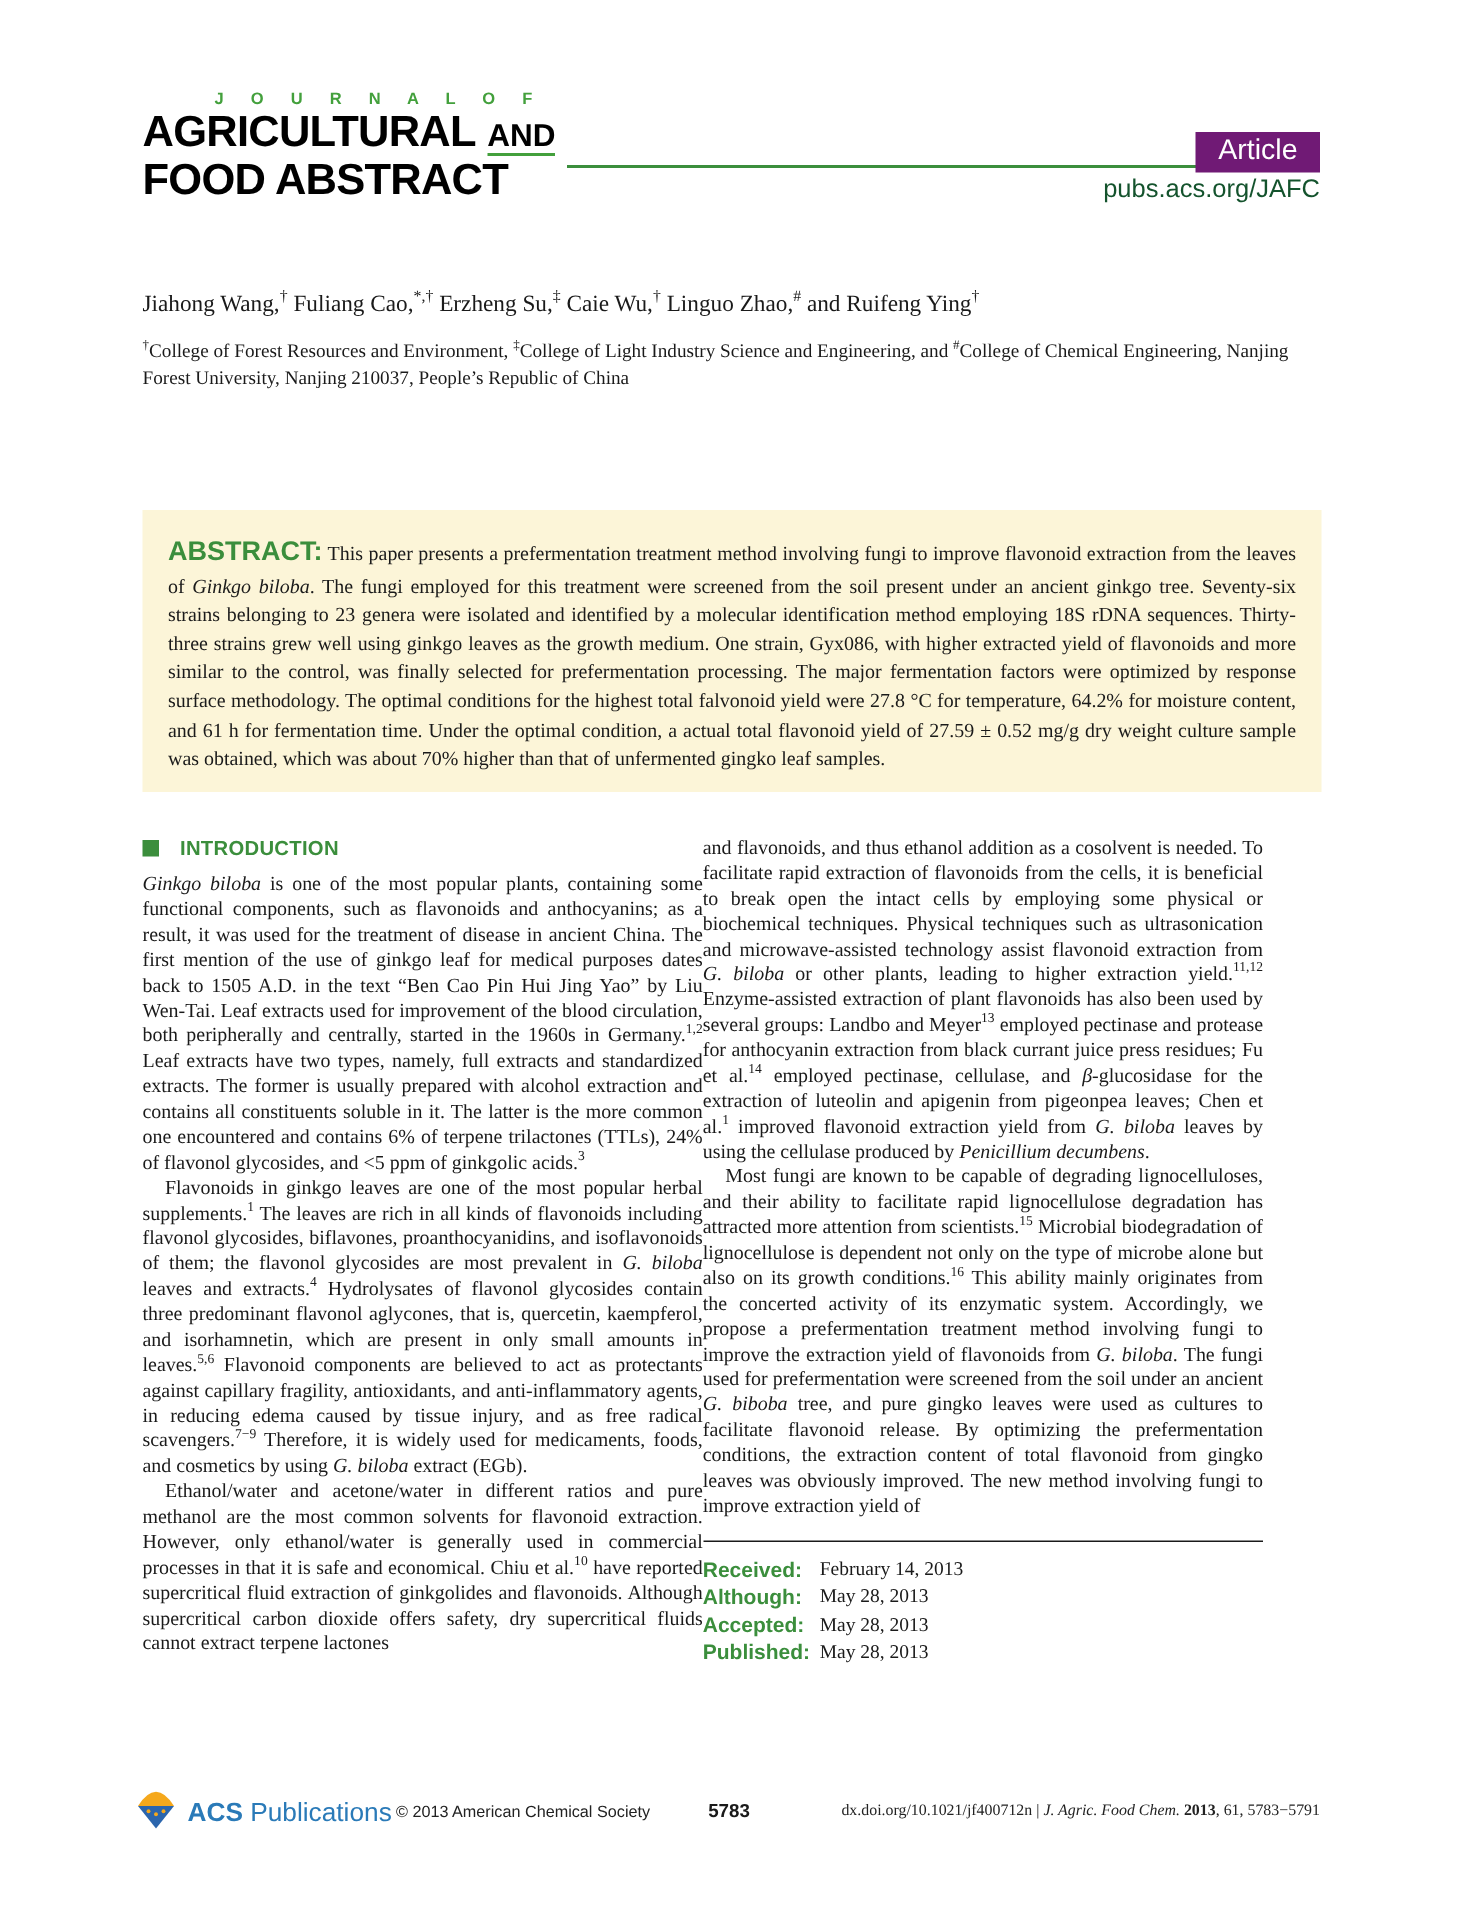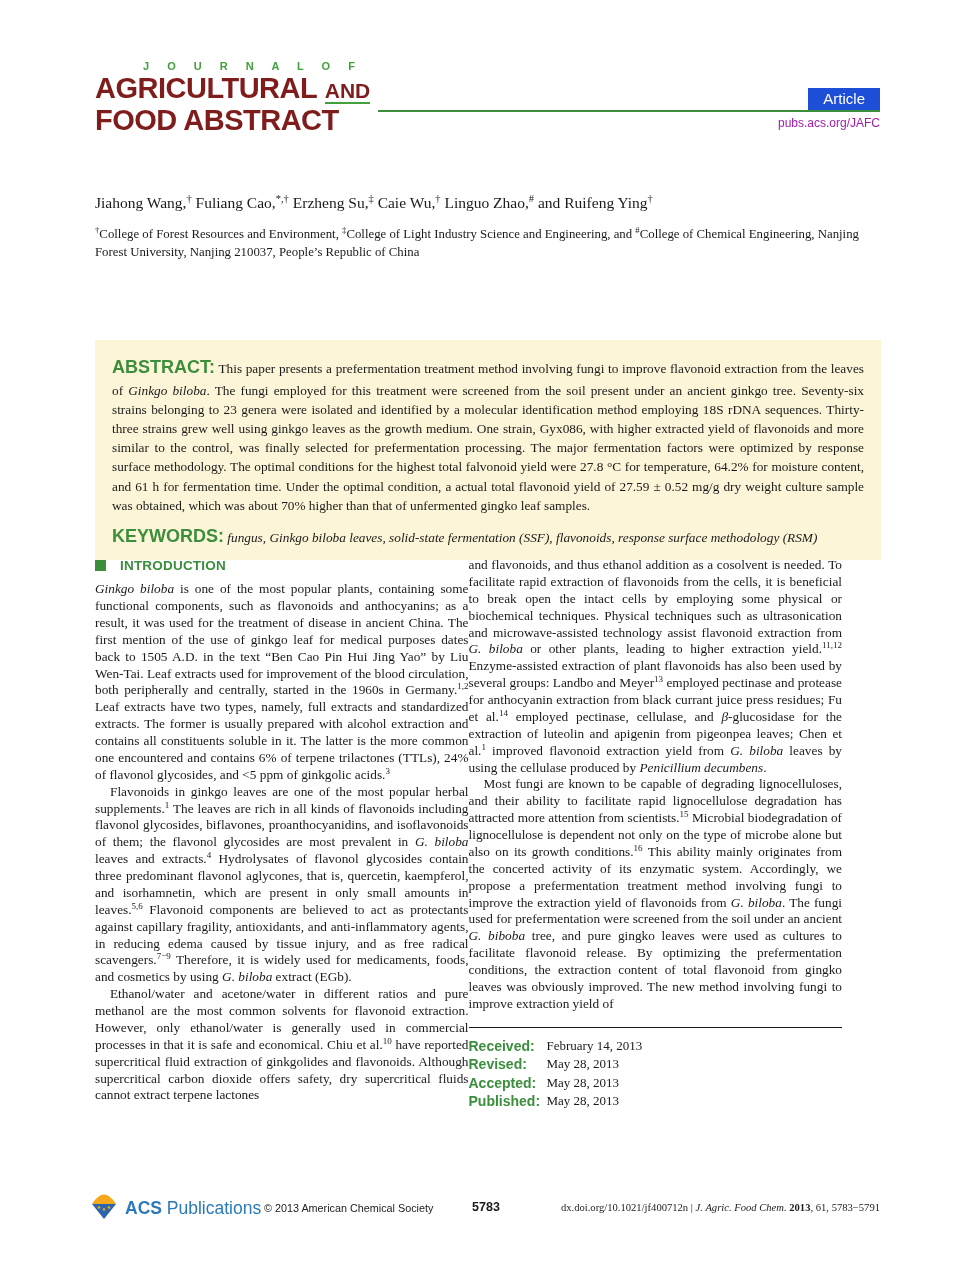--- a/index.html
+++ b/index.html
@@ -11,39 +11,39 @@
   }
 
   
   .masthead { position: absolute; left: 95px; top: 60px; }
   .journal-of {
     font-family: "Liberation Sans", sans-serif; font-weight: bold;
     color: #43a03c; font-size: 11px; letter-spacing: 7.5px; margin-left: 48px;
   }
   .logo-line {
     font-family: "Liberation Sans", sans-serif; font-weight: bold;
-    color: #7f1d1d; font-size: 29px; letter-spacing: -0.5px; line-height: 1.12;
+    color: #000000; font-size: 29px; letter-spacing: -0.5px; line-height: 1.12;
   }
   .logo-and {
     font-size: 21px; border-bottom: 2.5px solid #43a03c; letter-spacing: 0;
   }
   .header-rule {
     position: absolute; left: 378px; right: 92px; top: 110px;
     height: 2px; background: #3b8e3c;
   }
   .article-badge {
     position: absolute; right: 92px; top: 88px;
-    background: #1d4ed8; color: #ffffff;
-    font-family: "Liberation Sans", sans-serif; font-size: 15px;
+    background: #701a75; color: #ffffff;
+    font-family: "Liberation Sans", sans-serif; font-size: 19px;
     padding: 2px 15px 3px 15px;
   }
   .header-url {
     position: absolute; right: 92px; top: 116px;
-    color: #a21caf; font-family: "Liberation Sans", sans-serif;
-    font-size: 12px; text-decoration: none;
+    color: #14532d; font-family: "Liberation Sans", sans-serif;
+    font-size: 17px; text-decoration: none;
   }
 
   
   .title-block { position: absolute; left: 95px; top: 183px; width: 786px; }
   .paper-title {
     font-family: "Liberation Sans", sans-serif; font-weight: bold;
     font-size: 21.5px; line-height: 1.33; color: #111;
   }
   .authors { font-size: 15.5px; margin-top: 11px; }
   .affiliations { font-size: 12.8px; margin-top: 13px; line-height: 1.42; width: 780px; }
@@ -125,22 +125,20 @@
 <div class="article-badge">Article</div>
 <a class="header-url" href="#">pubs.acs.org/JAFC</a>
 
 <div class="title-block">
   <div class="authors"><span>Jiahong Wang,</span><sup>†</sup><span> Fuliang Cao,</span><sup>*,†</sup><span> Erzheng Su,</span><sup>‡</sup><span> Caie Wu,</span><sup>†</sup><span> Linguo Zhao,</span><sup>#</sup><span> and Ruifeng Ying</span><sup>†</sup></div>
   <div class="affiliations"><sup>†</sup><span>College of Forest Resources and Environment, </span><sup>‡</sup><span>College of Light Industry Science and Engineering, and </span><sup>#</sup><span>College of Chemical Engineering, Nanjing Forest University, Nanjing 210037, People’s Republic of China</span></div>
 </div>
 
 <div class="abstract-box">
   <p class="abstract-text"><span class="abstract-label">ABSTRACT:</span><span><span> This paper presents a prefermentation treatment method involving fungi to improve flavonoid extraction from the leaves of </span><span style="font-style: italic;">Ginkgo biloba</span><span>. The fungi employed for this treatment were screened from the soil present under an ancient ginkgo tree. Seventy-six strains belonging to 23 genera were isolated and identified by a molecular identification method employing 18S rDNA sequences. Thirty-three strains grew well using ginkgo leaves as the growth medium. One strain, Gyx086, with higher extracted yield of flavonoids and more similar to the control, was finally selected for prefermentation processing. The major fermentation factors were optimized by response surface methodology. The optimal conditions for the highest total falvonoid yield were 27.8 °C for temperature, 64.2% for moisture content, and 61 h for fermentation time. Under the optimal condition, a actual total flavonoid yield of 27.59 ± 0.52 mg/g dry weight culture sample was obtained, which was about 70% higher than that of unfermented gingko leaf samples.</span></span></p>
-  <p class="keywords-line"><span class="keywords-label">KEYWORDS:</span>
-    <span class="keywords-text">fungus, Ginkgo biloba leaves, solid-state fermentation (SSF), flavonoids, response surface methodology (RSM)</span></p>
 </div>
 
 <div class="body-columns">
   <div class="col">
     <div class="section-heading">
       <span class="section-square"></span>
       <span>INTRODUCTION</span>
     </div>
     <p><span style="font-style: italic;">Ginkgo biloba</span><span> is one of the most popular plants, containing some functional components, such as flavonoids and anthocyanins; as a result, it was used for the treatment of disease in ancient China. The first mention of the use of ginkgo leaf for medical purposes dates back to 1505 A.D. in the text “Ben Cao Pin Hui Jing Yao” by Liu Wen-Tai. Leaf extracts used for improvement of the blood circulation, both peripherally and centrally, started in the 1960s in Germany.</span><sup>1,2</sup><span> Leaf extracts have two types, namely, full extracts and standardized extracts. The former is usually prepared with alcohol extraction and contains all constituents soluble in it. The latter is the more common one encountered and contains 6% of terpene trilactones (TTLs), 24% of flavonol glycosides, and &lt;5 ppm of ginkgolic acids.</span><sup>3</sup></p>
     <p class="indent"><span>Flavonoids in ginkgo leaves are one of the most popular herbal supplements.</span><sup>1</sup><span> The leaves are rich in all kinds of flavonoids including flavonol glycosides, biflavones, proanthocyanidins, and isoflavonoids of them; the flavonol glycosides are most prevalent in </span><span style="font-style: italic;">G. biloba</span><span> leaves and extracts.</span><sup>4</sup><span> Hydrolysates of flavonol glycosides contain three predominant flavonol aglycones, that is, quercetin, kaempferol, and isorhamnetin, which are present in only small amounts in leaves.</span><sup>5,6</sup><span> Flavonoid components are believed to act as protectants against capillary fragility, antioxidants, and anti-inflammatory agents, in reducing edema caused by tissue injury, and as free radical scavengers.</span><sup>7−9</sup><span> Therefore, it is widely used for medicaments, foods, and cosmetics by using </span><span style="font-style: italic;">G. biloba</span><span> extract (EGb).</span></p>
@@ -150,21 +148,21 @@
   <div class="col">
     <p><span>and flavonoids, and thus ethanol addition as a cosolvent is needed. To facilitate rapid extraction of flavonoids from the cells, it is beneficial to break open the intact cells by employing some physical or biochemical techniques. Physical techniques such as ultrasonication and microwave-assisted technology assist flavonoid extraction from </span><span style="font-style: italic;">G. biloba</span><span> or other plants, leading to higher extraction yield.</span><sup>11,12</sup><span> Enzyme-assisted extraction of plant flavonoids has also been used by several groups: Landbo and Meyer</span><sup>13</sup><span> employed pectinase and protease for anthocyanin extraction from black currant juice press residues; Fu et al.</span><sup>14</sup><span> employed pectinase, cellulase, and </span><span style="font-style: italic;">β</span><span>-glucosidase for the extraction of luteolin and apigenin from pigeonpea leaves; Chen et al.</span><sup>1</sup><span> improved flavonoid extraction yield from </span><span style="font-style: italic;">G. biloba</span><span> leaves by using the cellulase produced by </span><span style="font-style: italic;">Penicillium decumbens</span><span>.</span></p>
     <p class="indent"><span>Most fungi are known to be capable of degrading lignocelluloses, and their ability to facilitate rapid lignocellulose degradation has attracted more attention from scientists.</span><sup>15</sup><span> Microbial biodegradation of lignocellulose is dependent not only on the type of microbe alone but also on its growth conditions.</span><sup>16</sup><span> This ability mainly originates from the concerted activity of its enzymatic system. Accordingly, we propose a prefermentation treatment method involving fungi to improve the extraction yield of flavonoids from </span><span style="font-style: italic;">G. biloba</span><span>. The fungi used for prefermentation were screened from the soil under an ancient </span><span style="font-style: italic;">G. biboba</span><span> tree, and pure gingko leaves were used as cultures to facilitate flavonoid release. By optimizing the prefermentation conditions, the extraction content of total flavonoid from gingko leaves was obviously improved. The new method involving fungi to improve extraction yield of</span></p>
 
     <div class="dates-block">
       <div class="date-row">
         <span class="date-label">Received:</span>
         <span class="date-value">February 14, 2013</span>
       </div>
       <div class="date-row">
-        <span class="date-label">Revised:</span>
+        <span class="date-label">Although:</span>
         <span class="date-value">May 28, 2013</span>
       </div>
       <div class="date-row">
         <span class="date-label">Accepted:</span>
         <span class="date-value">May 28, 2013</span>
       </div>
       <div class="date-row">
         <span class="date-label">Published:</span>
         <span class="date-value">May 28, 2013</span>
       </div>

